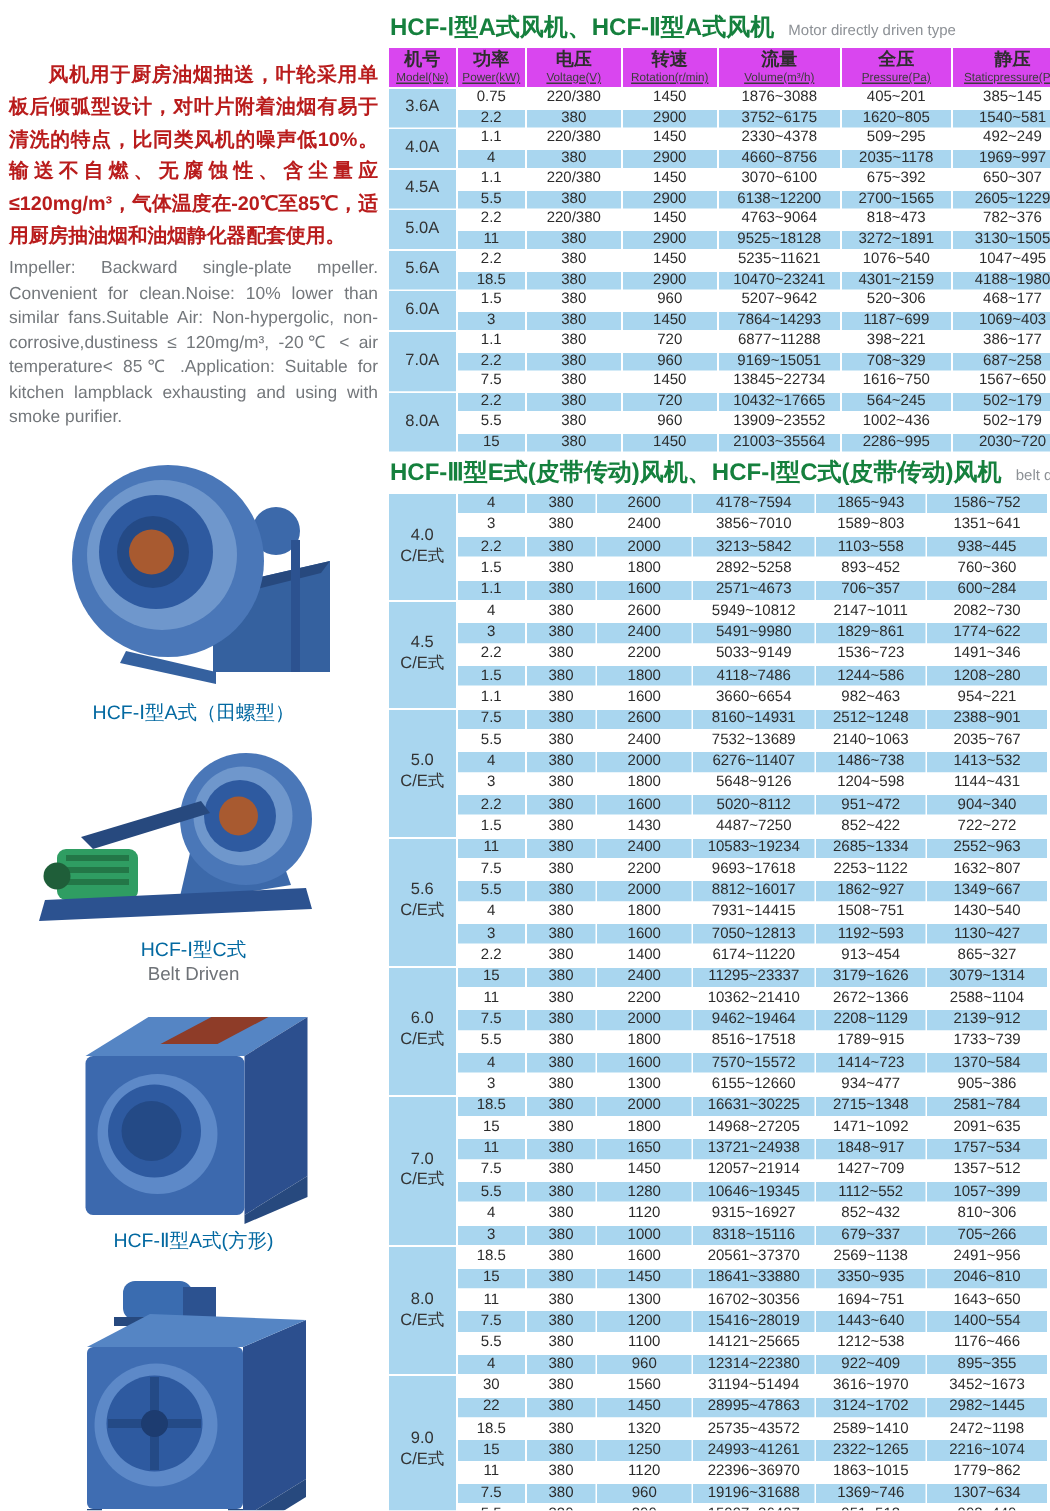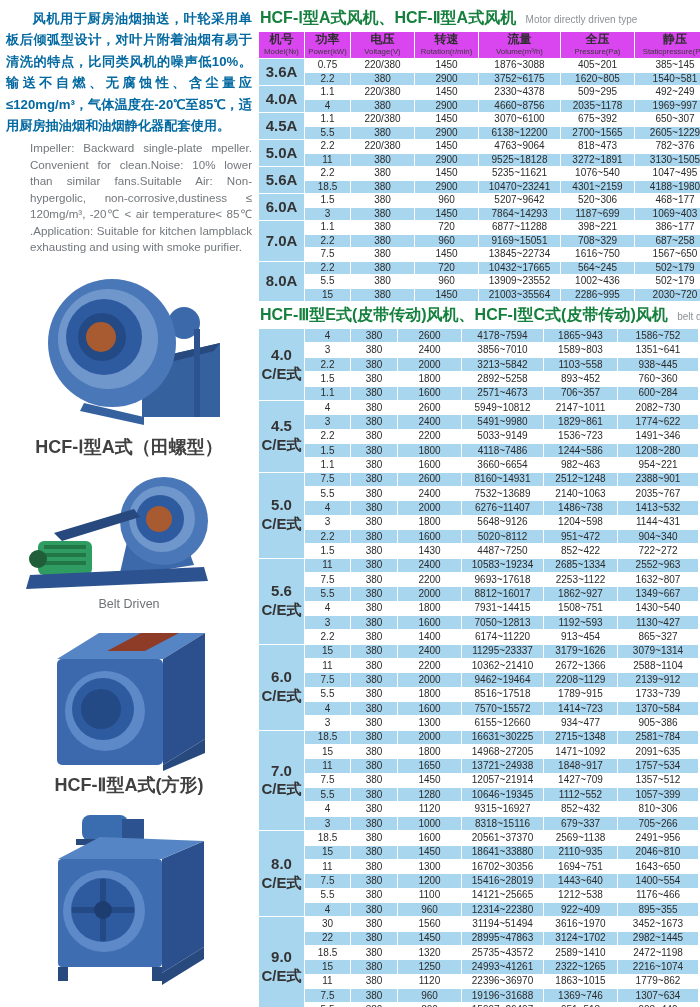--- a/index.html
+++ b/index.html
@@ -1,45 +1,45 @@
 <!DOCTYPE html>
 <html><head>
 <meta charset="utf-8">
 <style>
   * { margin:0; padding:0; box-sizing:border-box; }
   body { background:#fff; font-family:"Liberation Sans", sans-serif; }
   .page { width:700px; height:1007px; background:#fff; display:flex; overflow:hidden; padding:8px 4px 4px 6px; }
 
   
   .left-col { width:252px; flex:none; padding-right:6px; }
-  .intro-cn { font-size:13.2px; font-weight:bold; color:#0369a1; line-height:1.62; text-align:justify; text-indent:2em; }
-  .intro-en { margin-top:4px; font-size:11.6px; color:#73777b; line-height:1.42; text-align:justify;margin-left:24px; }
+  .intro-cn { font-size:13.2px; font-weight:bold; color:#b91c1c; line-height:1.62; text-align:justify; text-indent:2em;margin-top:31px; }
+  .intro-en { margin-top:4px; font-size:11.6px; color:#73777b; line-height:1.42; text-align:justify; }
   .figure { margin-top:10px; text-align:center; }
   .figure svg { display:block; margin:0 auto; }
-  .cap-cn { font-size:18px; font-weight:bold; color:#404040; margin-top:2px; }
+  .cap-cn { font-size:13px; font-weight:normal; color:#0369a1; margin-top:2px; }
   .cap-en { font-size:12.5px; color:#6e7277; }
 
   
   .right-col { flex:1; }
   .section-title { white-space:nowrap; margin:0 0 2px 2px; }
   .title-cn { font-size:16px; font-weight:bold; color:#15803d; }
   .title-en { font-size:10px; color:#8d9196; margin-left:5px; }
   table.spec { border-collapse:collapse; width:440px; table-layout:fixed; }
   table.spec th, table.spec td { border:1px solid #fff; text-align:center; vertical-align:middle; padding:0; overflow:hidden; }
   table.spec th { background:#d946ef; }
   .h-cn { font-size:12px; font-weight:bold; color:#2e2e2e; line-height:1.15; padding-top:1px; }
-  .h-en { font-size:7.8px; font-weight:normal; color:#3c3c3c; line-height:1.2; padding-bottom:2px; }
+  .h-en { font-size:7.8px; font-weight:normal; color:#3c3c3c; line-height:1.2; padding-bottom:2px;text-decoration:underline; }
   th.c0{width:46px} th.c1{width:46px} th.c2{width:64px} th.c3{width:64px} th.c4{width:82px} th.c5{width:74px} th.c6{width:81px}
   col.c0{width:46px} col.c1{width:46px} col.c2{width:47px} col.c3{width:64px} col.c4{width:82px} col.c5{width:74px} col.c6{width:81px}
   table.spec td { font-size:10px; color:#2b2b2b; line-height:1; }
   .t1 tbody td { height:13.5px; }
   .t2 tbody td { height:14.35px; }
   tr.row-blue td { background:#a9d6ef; }
   tr.row-white td { background:#fff; }
-  table.spec td.model-cell { background:#a9d6ef !important; font-size:15px; color:#333;font-weight:bold; }
+  table.spec td.model-cell { background:#a9d6ef !important; font-size:11px; color:#333; }
   td.model-cell div { line-height:1.25; }
   .gap { height:3px; }
 </style>
 </head>
 <body>
 
 <div class="page">
 
   <div class="left-col">
     <p class="intro-cn">风机用于厨房油烟抽送，叶轮采用单板后倾弧型设计，对叶片附着油烟有易于清洗的特点，比同类风机的噪声低10%。输送不自燃、无腐蚀性、含尘量应≤120mg/m³，气体温度在-20℃至85℃，适用厨房抽油烟和油烟静化器配套使用。</p>
@@ -69,20 +69,21 @@
         <circle cx="136" cy="50" r="24" fill="#2e5aa0"></circle>
         <circle cx="135" cy="50" r="13" fill="#a85a30"></circle>
         <polygon points="30,64 110,40 116,48 38,72" fill="#27497e"></polygon>
         <rect x="14" y="72" width="54" height="34" rx="6" fill="#2f9d62"></rect>
         <rect x="20" y="76" width="42" height="4" fill="#237747"></rect>
         <rect x="20" y="84" width="42" height="4" fill="#237747"></rect>
         <rect x="20" y="92" width="42" height="4" fill="#237747"></rect>
         <circle cx="14" cy="90" r="9" fill="#1f5e39"></circle>
         <polygon points="6,106 180,98 184,112 2,120" fill="#2c5290"></polygon>
       </svg>
+      <div class="cap-cn">HCF-Ⅰ型C式</div>
       <div class="cap-en">Belt Driven</div>
     </div>
 
     <div class="figure">
       <svg width="200" height="150" viewBox="0 0 200 150">
         <polygon points="28,38 70,12 176,12 134,38" fill="#5585c4"></polygon>
         <polygon points="134,38 176,12 176,118 134,144" fill="#2c4f8e"></polygon>
         <polygon points="78,30 112,12 150,12 116,30" fill="#8e3c28"></polygon>
         <rect x="28" y="38" width="106" height="106" rx="5" fill="#3c69ae"></rect>
         <circle cx="76" cy="90" r="40" fill="#5d89c8"></circle>
@@ -659,21 +660,21 @@
             <td>1600</td>
             <td>20561~37370</td>
             <td>2569~1138</td>
             <td>2491~956</td>
           </tr>
           <tr class="row-blue">
             <td>15</td>
             <td>380</td>
             <td>1450</td>
             <td>18641~33880</td>
-            <td>2110~935</td>
+            <td>3350~935</td>
             <td>2046~810</td>
           </tr>
           <tr class="row-white">
             <td>11</td>
             <td>380</td>
             <td>1300</td>
             <td>16702~30356</td>
             <td>1694~751</td>
             <td>1643~650</td>
           </tr>

